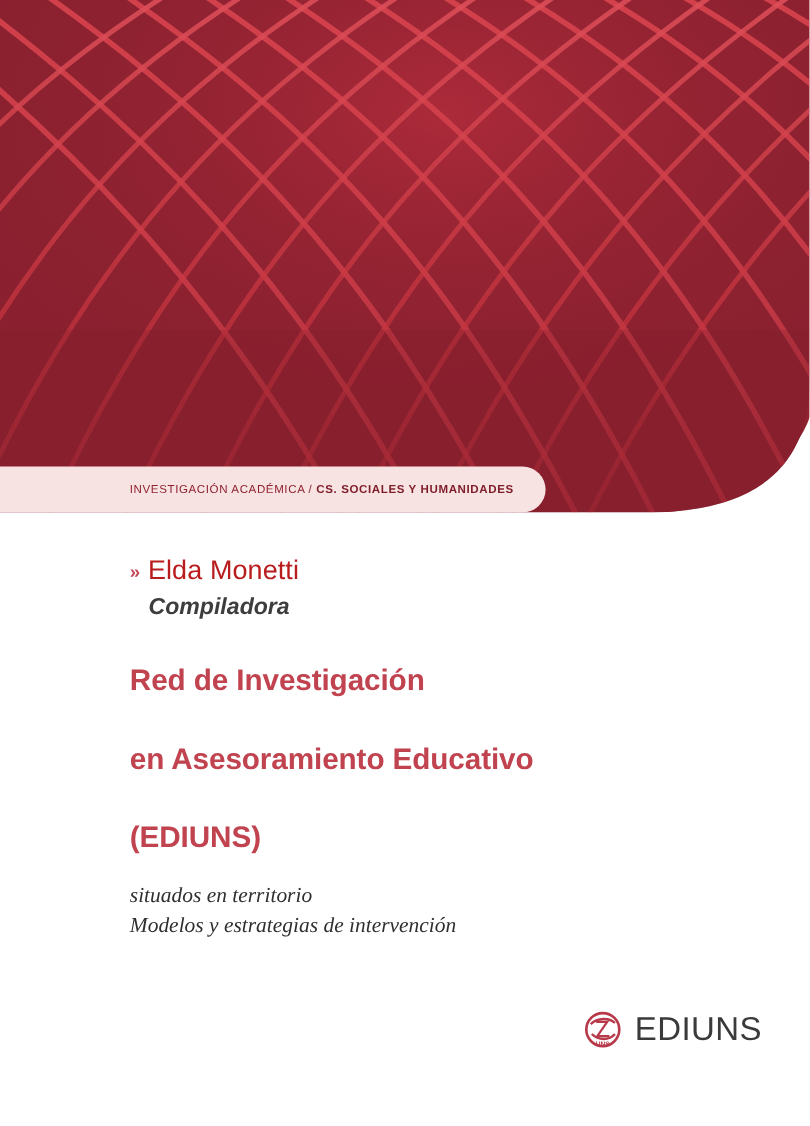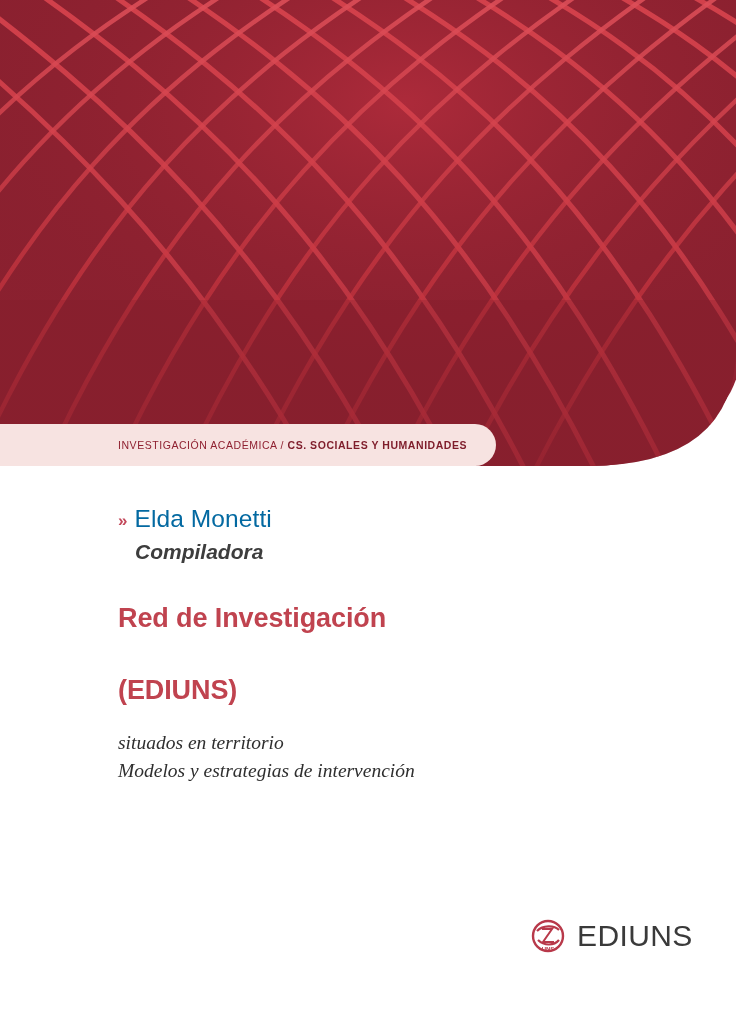--- a/index.html
+++ b/index.html
@@ -105,21 +105,21 @@
   .chev {
     color: #c3485a;
     font-size: 17px;
     line-height: 1;
     font-weight: 700;
     position: relative;
     top: -1px;
   }
   .author {
     font-size: 24.5px;
-    color: #0369a1;
+    color: #b91c1c;
     font-weight: 400;
     letter-spacing: 0.1px;
   }
   .role {
     margin-top: 7px;
     margin-left: 17px;
     font-size: 21px;
     font-style: italic;
     font-weight: 700;
     color: #3d3d3d;
@@ -283,20 +283,21 @@
 
   <div class="content">
     <div class="author-line">
       <span class="chev">»</span>
       <span class="author">Elda Monetti</span>
     </div>
     <div class="role">Compiladora</div>
 
     <div class="title">
       <span>Red de Investigación</span>
+      <span>en Asesoramiento Educativo</span>
       <span>(EDIUNS)</span>
     </div>
 
     <div class="subtitle">
       <span>situados en territorio</span>
       <span>Modelos y estrategias de intervención</span>
     </div>
   </div>
 
 

